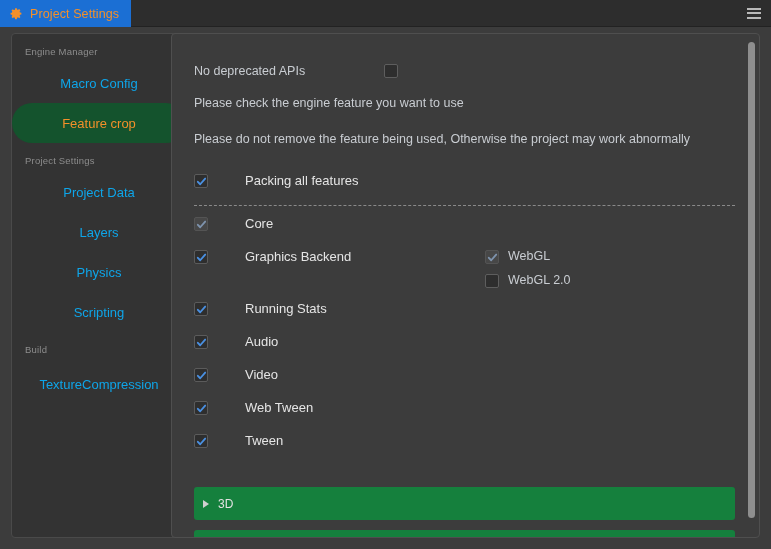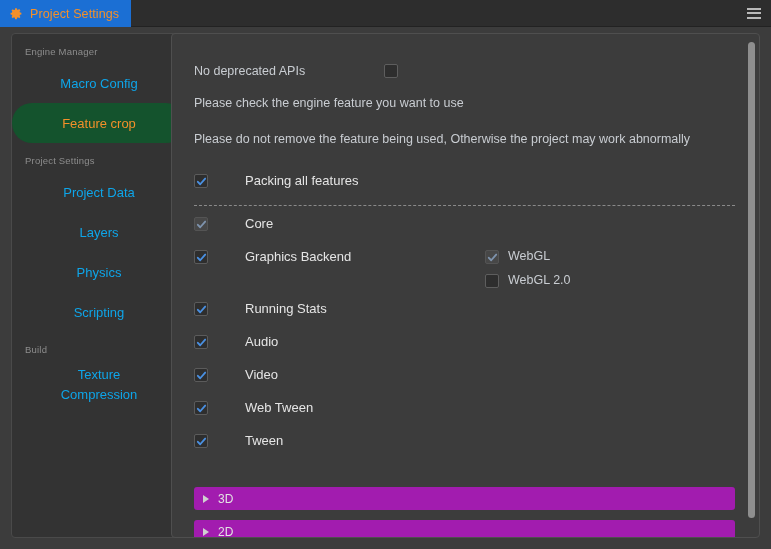--- a/index.html
+++ b/index.html
@@ -56,21 +56,21 @@
   .group-label {
     font-size: 9.5px; color: #8d8d8d;
     padding: 12px 0 6px 13px; letter-spacing: .2px;
   }
   .nav-item {
     height: 40px; display: flex; align-items: center; justify-content: center;
     font-size: 13px; color: #0ea5e9;
   }
   .nav-item.selected { background: #14532d; color: #f3902a; border-radius: 20px; }
   .nav-item.two-line {
-    flex-direction: column; height: 48px; justify-content: center; line-height: 1.55;
+    flex-direction: row; height: 48px; justify-content: center; line-height: 1.55;
   }
 
   
   .panel {
     position: absolute; left: 171px; top: 6px;
     width: 589px; height: 505px;
     background: #3c3c3c;
     border: 1px solid #4f4f4f;
     border-radius: 4px;
     overflow: hidden;
@@ -112,21 +112,21 @@
   .sub-col { display: flex; flex-direction: column; gap: 7px; }
   .sub-row { display: flex; align-items: center; gap: 9px; }
   .sub-label { font-size: 12.5px; color: #c9cdd2; line-height: 14px; }
 
   .divider-dashed {
     height: 0; border-top: 1px dashed #8a8a8a;
     margin: 1px 0 8px 0; width: 100%;
   }
 
   .accordion {
-    height: 23px; background: #a21caf; border-radius: 3px;
+    height: 33px; background: #15803d; border-radius: 3px;
     display: flex; align-items: center; padding-left: 9px;
     margin-top: 10px;
   }
   .accordion .tri {
     width: 0; height: 0;
     border-left: 6px solid #d0d0d0;
     border-top: 4px solid transparent;
     border-bottom: 4px solid transparent;
     margin-right: 9px;
   }

